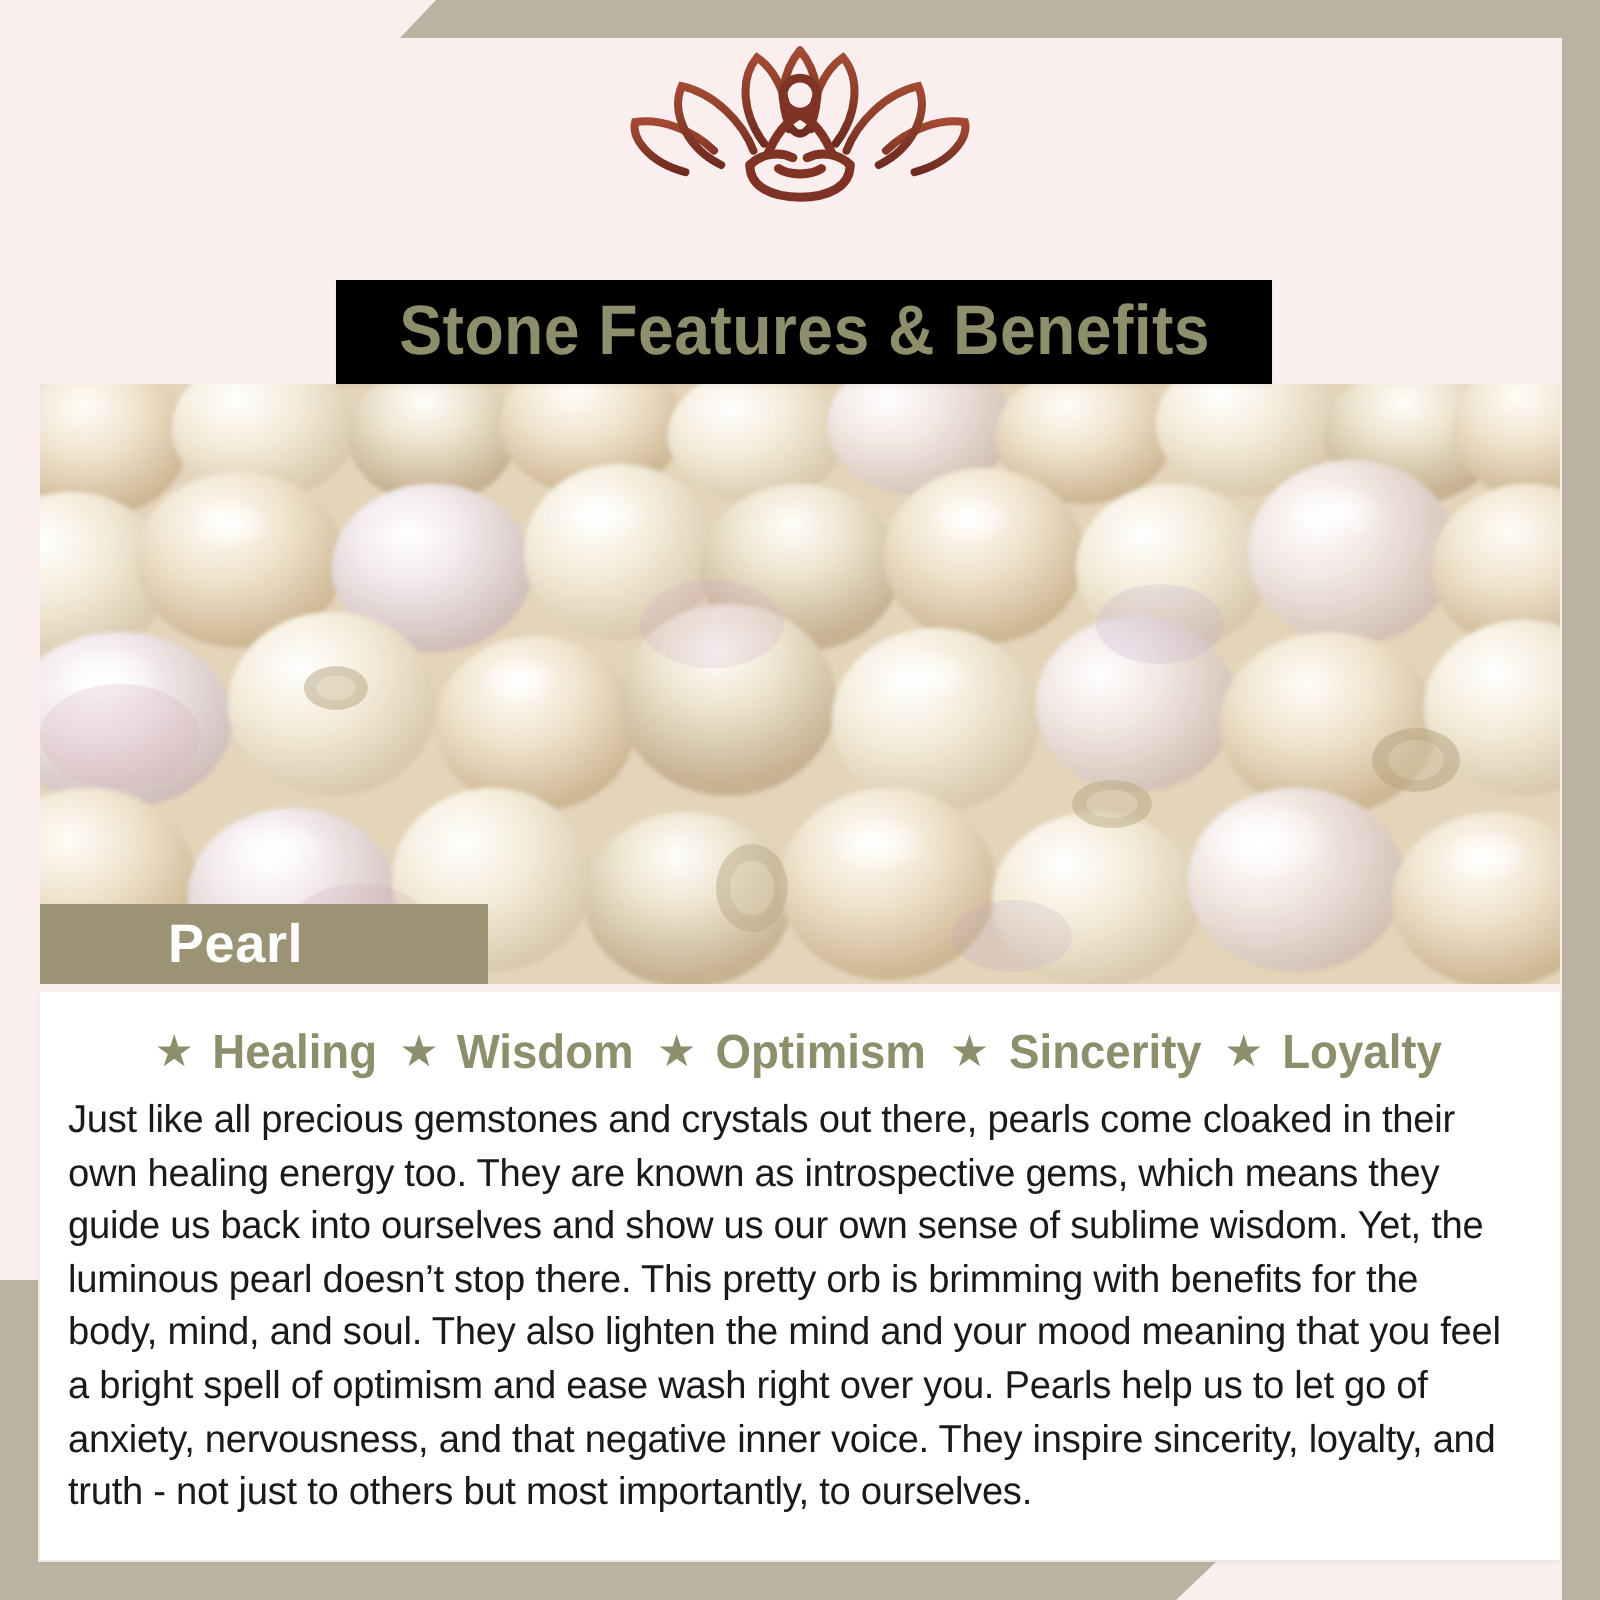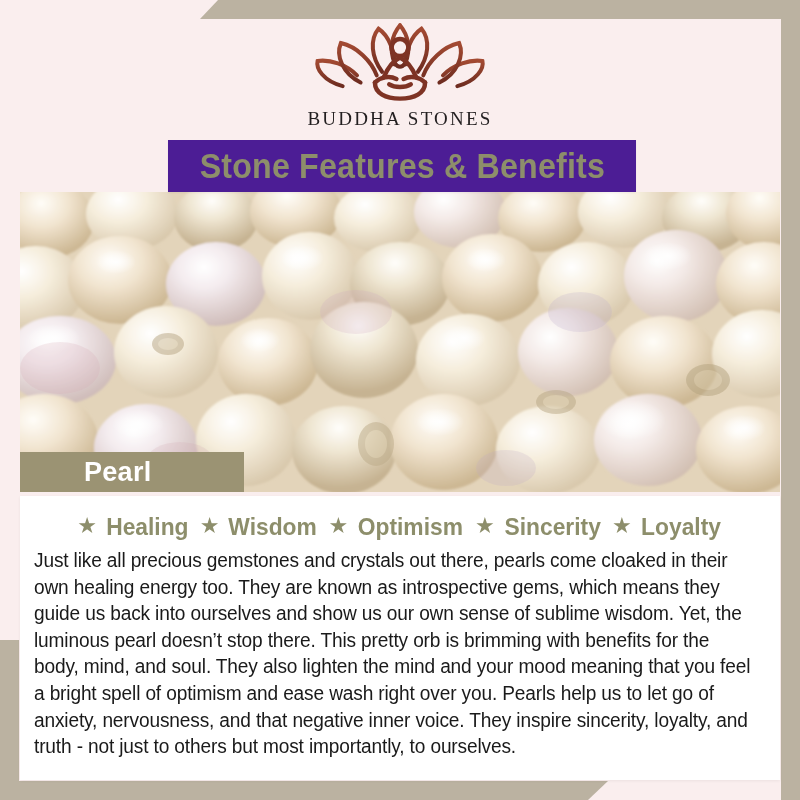--- a/index.html
+++ b/index.html
@@ -25,21 +25,21 @@
     margin-top:4px;
     font-family:"Liberation Serif", serif;
     font-size:19px;letter-spacing:2.2px;
     color:#231f20;font-weight:400;
     text-align:center;
   }
 
   
   .title-banner{
     position:absolute;left:168px;top:140px;width:468px;height:52px;
-    background:#4c1d95;z-index:4;
+    background:#000000;z-index:4;
     display:flex;align-items:center;justify-content:center;
     box-shadow:0 1px 2px rgba(0,0,0,0.05);
   }
   .title-banner .title-text{
     font-family:"Liberation Sans Narrow","Liberation Sans",sans-serif;
     font-weight:bold;font-size:35px;
     color:#8d8e6b;
     letter-spacing:0.2px;
     transform:scaleX(0.92);
     white-space:nowrap;
@@ -147,21 +147,20 @@
       <path d="M100 44 C92 48 86 56 82 66"></path>
       <path d="M100 44 C108 48 114 56 118 66"></path>
 
       <path d="M72 72 C72 84 84 90 100 90 C116 90 128 84 128 72"></path>
       <path d="M72 72 C78 66 88 64 96 68"></path>
       <path d="M128 72 C122 66 112 64 104 68"></path>
 
       <path d="M88 74 C94 78 106 78 112 74"></path>
     </g>
   </svg>
-  <div class="logo-word">BUDDHA STONES</div>
 </div>
 
 <div class="title-banner">
   <span class="title-text">Stone Features &amp; Benefits</span>
 </div>
 
 <div class="photo">
   <svg viewBox="0 0 760 300" xmlns="http://www.w3.org/2000/svg" preserveAspectRatio="xMidYMid slice">
     <defs>
       <radialGradient id="p1" cx="35%" cy="30%" r="72%">

